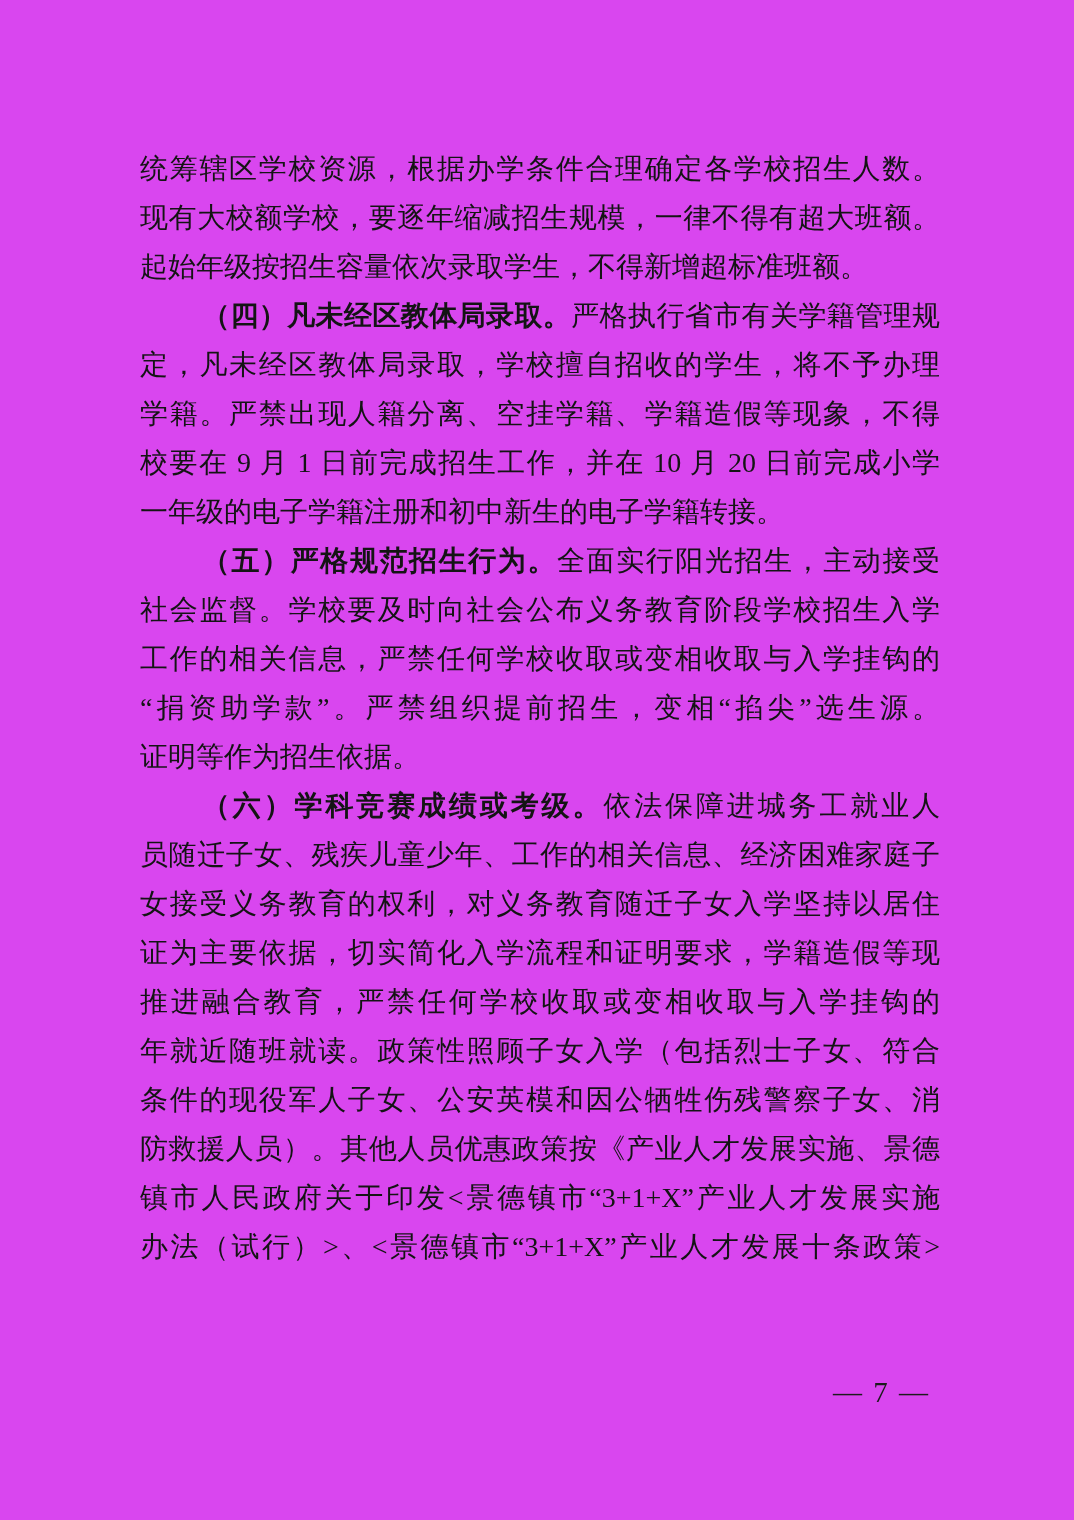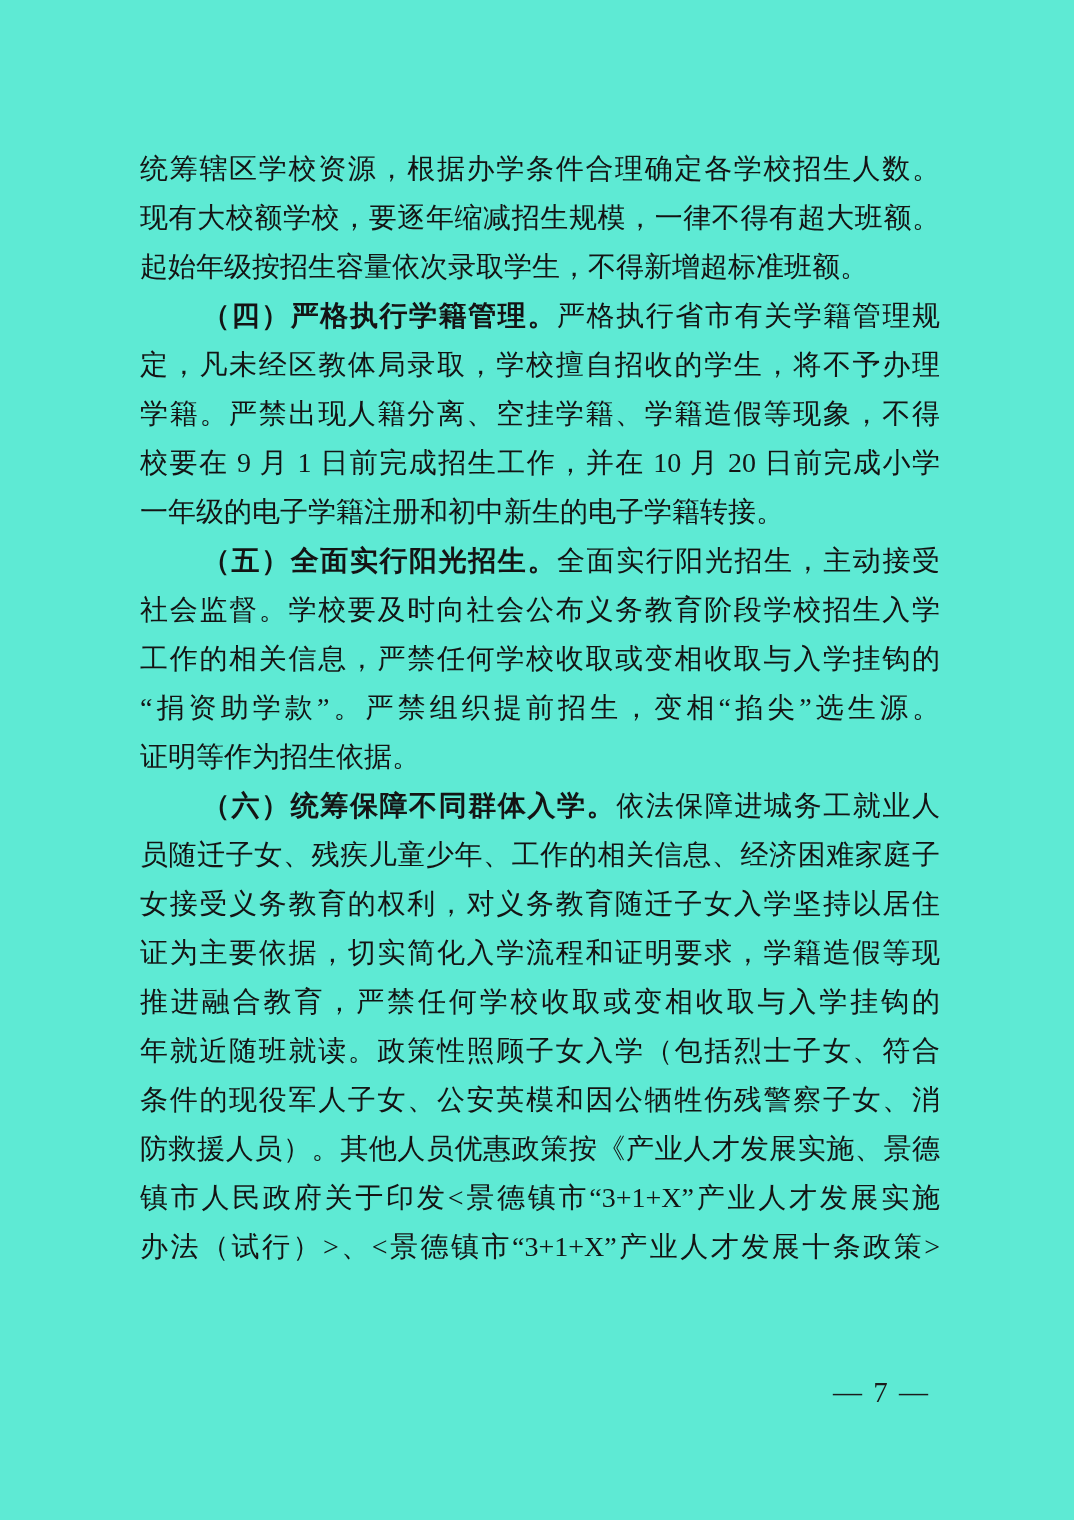--- a/index.html
+++ b/index.html
@@ -54,36 +54,36 @@
     right: 144px;
     font-size: 29px;
     line-height: 40px;
     color: #1c1c1c;
     letter-spacing: 2px;
   }
 </style>
 </head>
 <body>
 
-<div class="page" style="background: #5eead4; color: rgb(20, 20, 20);">
+<div class="page" style="background: #d946ef; color: rgb(20, 20, 20);">
   <main class="body-text">
       <div class="line">统筹辖区学校资源，根据办学条件合理确定各学校招生人数。</div>
       <div class="line">现有大校额学校，要逐年缩减招生规模，一律不得有超大班额。</div>
       <div class="line para-end">起始年级按招生容量依次录取学生，不得新增超标准班额。</div>
-      <div class="line indent"><span class="head">（四）严格执行学籍管理。</span>严格执行省市有关学籍管理规</div>
+      <div class="line indent"><span class="head">（四）凡未经区教体局录取。</span>严格执行省市有关学籍管理规</div>
       <div class="line">定，凡未经区教体局录取，学校擅自招收的学生，将不予办理</div>
       <div class="line">学籍。严禁出现人籍分离、空挂学籍、学籍造假等现象，不得</div>
       <div class="line">校要在 9 月 1 日前完成招生工作，并在 10 月 20 日前完成小学</div>
       <div class="line para-end">一年级的电子学籍注册和初中新生的电子学籍转接。</div>
-      <div class="line indent"><span class="head">（五）全面实行阳光招生。</span>全面实行阳光招生，主动接受</div>
+      <div class="line indent"><span class="head">（五）严格规范招生行为。</span>全面实行阳光招生，主动接受</div>
       <div class="line">社会监督。学校要及时向社会公布义务教育阶段学校招生入学</div>
       <div class="line">工作的相关信息，严禁任何学校收取或变相收取与入学挂钩的</div>
       <div class="line">“捐资助学款”。严禁组织提前招生，变相“掐尖”选生源。</div>
       <div class="line para-end">证明等作为招生依据。</div>
-      <div class="line indent"><span class="head">（六）统筹保障不同群体入学。</span>依法保障进城务工就业人</div>
+      <div class="line indent"><span class="head">（六）学科竞赛成绩或考级。</span>依法保障进城务工就业人</div>
       <div class="line">员随迁子女、残疾儿童少年、工作的相关信息、经济困难家庭子</div>
       <div class="line">女接受义务教育的权利，对义务教育随迁子女入学坚持以居住</div>
       <div class="line">证为主要依据，切实简化入学流程和证明要求，学籍造假等现象。</div>
       <div class="line">推进融合教育，严禁任何学校收取或变相收取与入学挂钩的</div>
       <div class="line">年就近随班就读。政策性照顾子女入学（包括烈士子女、符合</div>
       <div class="line">条件的现役军人子女、公安英模和因公牺牲伤残警察子女、消</div>
       <div class="line">防救援人员）。其他人员优惠政策按《产业人才发展实施、景德</div>
       <div class="line">镇市人民政府关于印发&lt;景德镇市“3+1+X”产业人才发展实施</div>
       <div class="line">办法（试行）&gt;、&lt;景德镇市“3+1+X”产业人才发展十条政策&gt;</div>
     </main>

